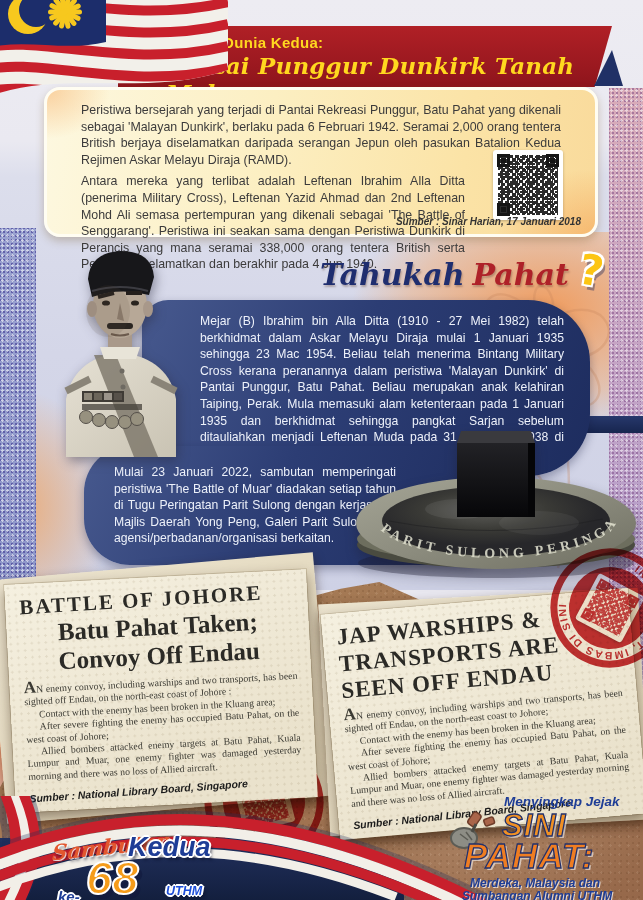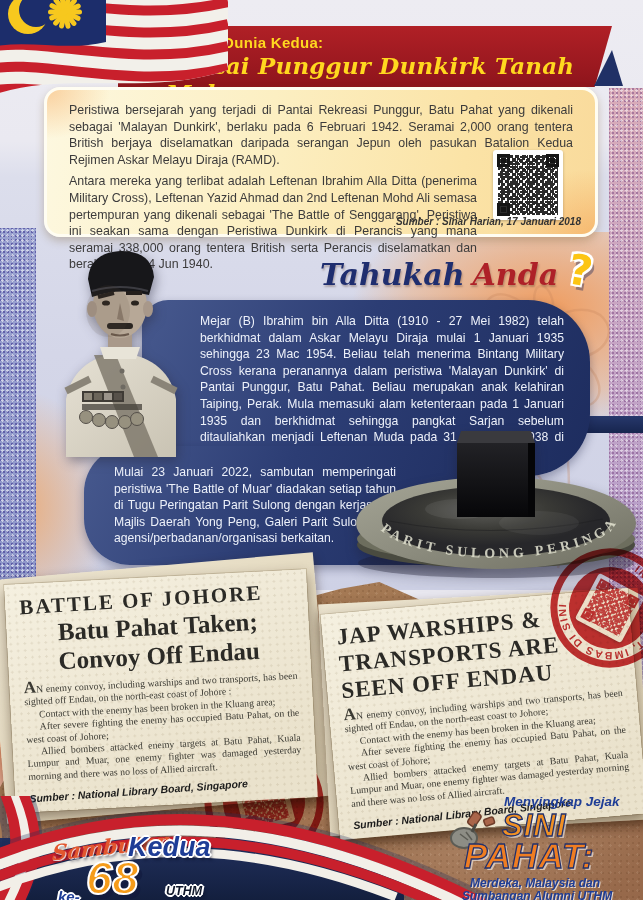--- a/index.html
+++ b/index.html
@@ -49,21 +49,21 @@
   .banner-tri{left:594px;top:50px;width:29px;height:36px;z-index:2;background:#203066;
     clip-path:polygon(62% 0,100% 100%,0 100%);}
   .flag{left:-14px;top:-22px;width:242px;height:134px;z-index:3;}
 
   
   .intro-card{left:44px;top:87px;width:554px;height:150px;z-index:2;border-radius:16px;
     border:3px solid #fffdf2;box-sizing:border-box;
     background:radial-gradient(90px 70px at 0% 0%,rgba(244,150,60,.4),transparent 70%),
                radial-gradient(140px 90px at 100% 100%,rgba(243,145,60,.45),transparent 72%),
                linear-gradient(100deg,#fdf8e0 0%,#fcefc2 40%,#fbe3a6 75%,#f9da9b 100%);
-    box-shadow:0 4px 9px rgba(120,90,40,.3);padding:12px 22px;color:#3c3b3b;}
+    box-shadow:0 4px 9px rgba(120,90,40,.3);padding:12px 34px;color:#3c3b3b;}
   .intro-card p{margin:0;font-size:12.4px;line-height:16.6px;text-align:justify;}
   .intro-card .p2{margin-top:5px;margin-right:96px;}
   .qr{position:relative;background:#fff;border-radius:3px;color:#151515;box-shadow:0 1px 3px rgba(0,0,0,.25);}
   .qr .px{position:absolute;inset:5px;
     background:repeating-conic-gradient(currentColor 0% 25%,transparent 0% 50%) 0 0/7px 7px,
                repeating-conic-gradient(currentColor 0% 25%,transparent 0% 50%) 2px 3px/5px 5px;opacity:.9;}
   .qr .f{position:absolute;width:13px;height:13px;border:3px solid currentColor;box-sizing:border-box;}
   .qr .f::after{content:"";position:absolute;inset:1px;background:currentColor;}
   .qr .tl{top:4px;left:4px}.qr .tr{top:4px;right:4px}.qr .bl{bottom:4px;left:4px}
   .qr-main{position:absolute;right:32px;top:60px;width:70px;height:70px;}
@@ -128,21 +128,21 @@
   .celeb .t{position:absolute;white-space:nowrap;font-style:italic;font-weight:800;}
   .ow{text-shadow:-2px 0 0 #fff,2px 0 0 #fff,0 -2px 0 #fff,0 2px 0 #fff,-1px -1px 0 #fff,1px 1px 0 #fff,
       -1px 1px 0 #fff,1px -1px 0 #fff,3px 4px 3px rgba(10,15,40,.55);}
   .celeb .script{left:38px;top:2px;font-family:"DejaVu Serif",serif;font-weight:bold;font-size:21px;color:#e2572f;
       transform:rotate(-6deg) skewX(-10deg);text-shadow:1px 1px 0 rgba(255,255,255,.8),2px 3px 3px rgba(10,15,40,.5);}
   .celeb .l1{left:114px;top:0;font-size:27px;color:#1e3d96;}
   .celeb .l2{left:14px;top:27px;font-size:28px;color:#1e3d96;letter-spacing:.5px;}
   .celeb .ke{left:44px;top:56px;font-size:15px;color:#1e3d96;}
   .celeb .num{left:72px;top:18px;font-size:47px;color:#f59c1b;-webkit-text-stroke:2px #fff;
       text-shadow:4px 5px 0 rgba(16,24,60,.55);}
-  .celeb .org{left:152px;top:52px;font-size:12.5px;color:#0f172a;}
+  .celeb .org{left:152px;top:52px;font-size:12.5px;color:#1d4ed8;}
   .logo{left:428px;top:792px;width:210px;height:108px;z-index:6;}
   .logo .t{position:absolute;white-space:nowrap;font-style:italic;font-weight:700;}
   .logo .kick{left:76px;top:2px;font-size:13.5px;color:#1e3d96;}
   .logo .b1{left:74px;top:16px;font-size:31px;letter-spacing:1px;color:#f09024;
       -webkit-text-stroke:1.3px #22306b;text-shadow:2px 2px 0 rgba(255,255,255,.55);}
   .logo .b2{left:36px;top:44px;font-size:35px;letter-spacing:1px;color:#ef7d22;
       -webkit-text-stroke:1.3px #22306b;text-shadow:2px 2px 0 rgba(255,255,255,.55);}
   .logo .s1{left:42px;top:84px;font-size:12px;color:#1e3d96;text-shadow:1px 1px 0 rgba(255,255,255,.7);}
   .logo .s2{left:34px;top:97px;font-size:12px;color:#1e3d96;text-shadow:1px 1px 0 rgba(255,255,255,.7);}
   .chisel{position:absolute;left:18px;top:16px;width:52px;height:44px;}
@@ -209,21 +209,21 @@
     <div class="qr qr-main">
       <div class="px"></div>
       <div class="f tl"></div>
         <div class="f tr"></div>
         <div class="f bl"></div>
     </div>
     <div class="intro-source">Sumber : Sinar Harian, 17 Januari 2018</div>
   </div>
 
   <div class="abs dyk">
-    <span class="w1">Tahukah</span><span class="w2">Anda</span><span class="q">?</span>
+    <span class="w1">Tahukah</span><span class="w2">Pahat</span><span class="q">?</span>
   </div>
 
   <div class="abs navy bio-box">
     <span>Mejar (B) Ibrahim bin Alla Ditta (1910 - 27 Mei 1982) telah berkhidmat dalam Askar Melayu Diraja mulai 1 Januari 1935 sehingga 23 Mac 1954. Beliau telah menerima Bintang Military Cross kerana peranannya dalam peristiwa 'Malayan Dunkirk' di Pantai Punggur, Batu Pahat. Beliau merupakan anak kelahiran Taiping, Perak. Mula memasuki alam ketenteraan pada 1 Januari 1935 dan berkhidmat sehingga pangkat Sarjan sebelum ditauliahkan menjadi Leftenan Muda pada 31 Disember 1938 di Batalion Pertama Askar Melayu.</span>
   </div>
 
   <svg class="abs officer" viewBox="0 0 168 216">
     <defs>
       <linearGradient id="uniG" x1="0" y1="0" x2="1" y2="1">
         <stop offset="0" stop-color="#e6e1d4"></stop>

